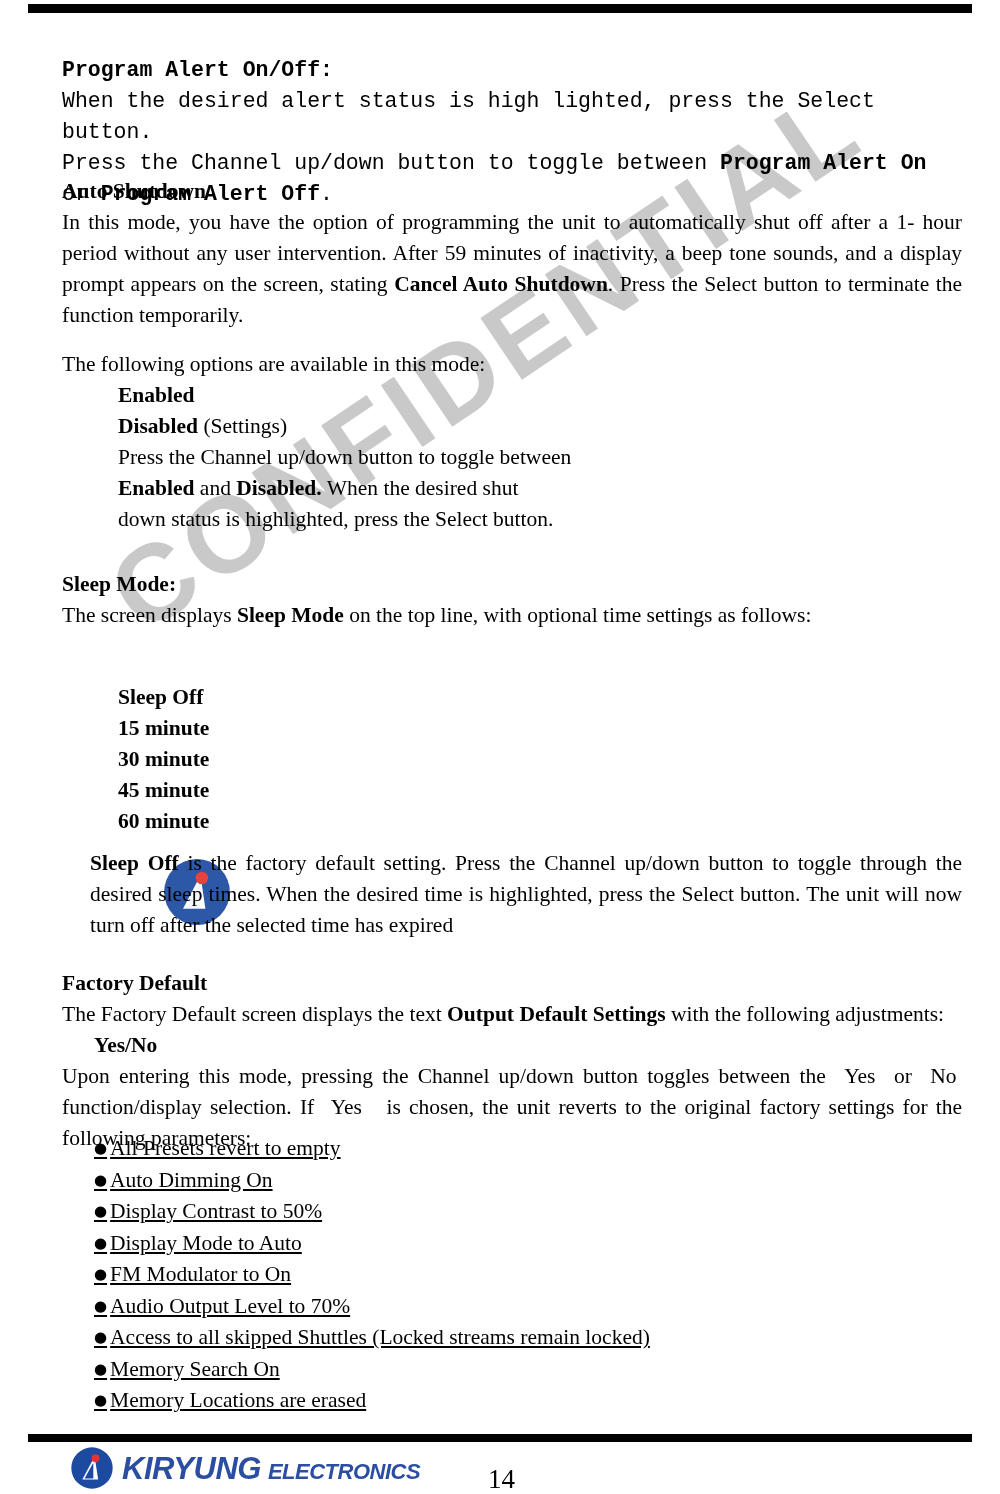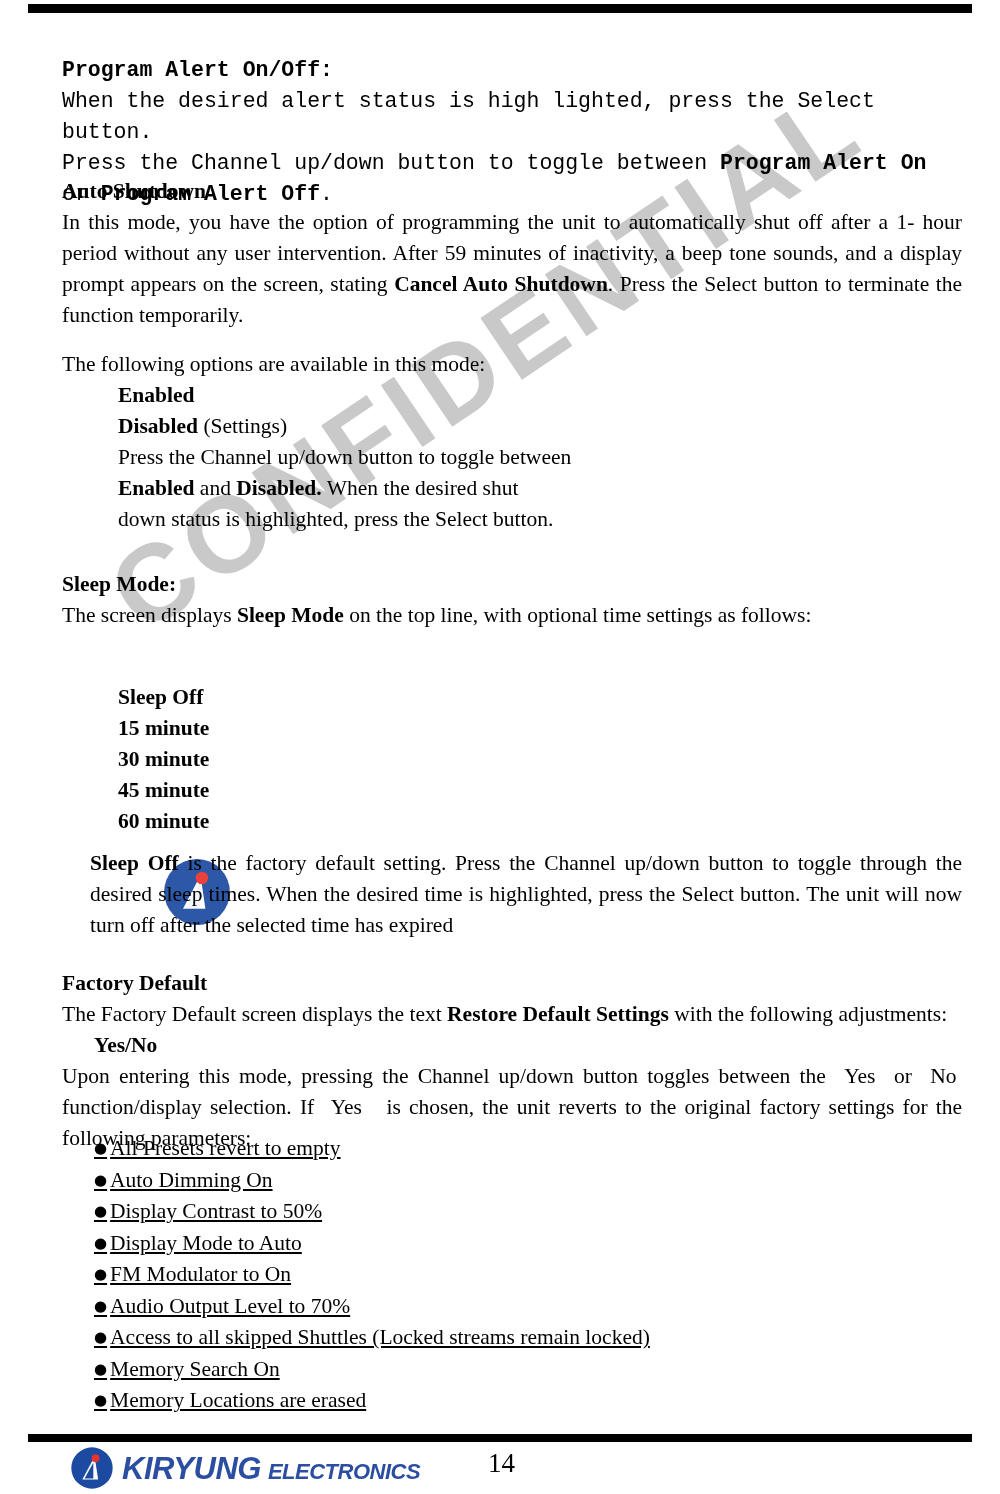--- a/index.html
+++ b/index.html
@@ -124,21 +124,21 @@
     letter-spacing: -0.5px;
     line-height: 1;
     display: flex;
     align-items: baseline;
     gap: 7px;
   }
   .brand-word .w1 { font-size: 31px; }
   .brand-word .w2 { font-size: 22px; }
   .page-number {
     position: absolute;
-    left: 488px; top: 6px;
+    left: 488px; top: 22px;
     font-family: "Liberation Serif", serif;
     font-size: 27px;
   }
 </style>
 </head>
 <body>
 
 <div class="page-rule-top"></div>
 <div class="page-rule-bottom"></div>
 
@@ -186,21 +186,21 @@
     <div class="opt-line bold">45 minute</div>
     <div class="opt-line bold">60 minute</div>
   </div>
 
   <div class="body-col" style="top:848px; left:90px; width:872px;">
     <p class="just"><span class="bold">Sleep Off</span><span> is the factory default setting. Press the Channel up/down button to toggle through the desired sleep times. When the desired time is highlighted, press the Select button. The unit will now turn off after the selected time has expired</span></p>
   </div>
 
   <div class="body-col" style="top:968px;">
     <div class="ln bold">Factory Default</div>
-    <div class="ln"><span>The Factory Default screen displays the text </span><span class="bold">Restore Default Settings</span><span> with the following adjustments:</span></div>
+    <div class="ln"><span>The Factory Default screen displays the text </span><span class="bold">Output Default Settings</span><span> with the following adjustments:</span></div>
     <div class="opt-line bold" style="margin-left:32px;">Yes/No</div>
     <p class="just"><span>Upon entering this mode, pressing the Channel up/down button toggles between the </span><span>&nbsp;</span><span>Yes</span><span>&nbsp;</span><span> or </span><span>&nbsp;</span><span>No</span><span>&nbsp;</span><span> function/display selection. If </span><span>&nbsp;</span><span>Yes</span><span>&nbsp;&nbsp;</span><span> is chosen, the unit reverts to the original factory settings for the following parameters:</span></p>
   </div>
 
   <div class="body-col" style="top:1133px;text-decoration:underline;">
     <div class="bullet-line"><span class="bullet-dot">●</span><span>All Presets revert to empty</span></div>
     <div class="bullet-line"><span class="bullet-dot">●</span><span>Auto Dimming On</span></div>
     <div class="bullet-line"><span class="bullet-dot">●</span><span>Display Contrast to 50%</span></div>
     <div class="bullet-line"><span class="bullet-dot">●</span><span>Display Mode to Auto</span></div>
     <div class="bullet-line"><span class="bullet-dot">●</span><span>FM Modulator to On</span></div>

